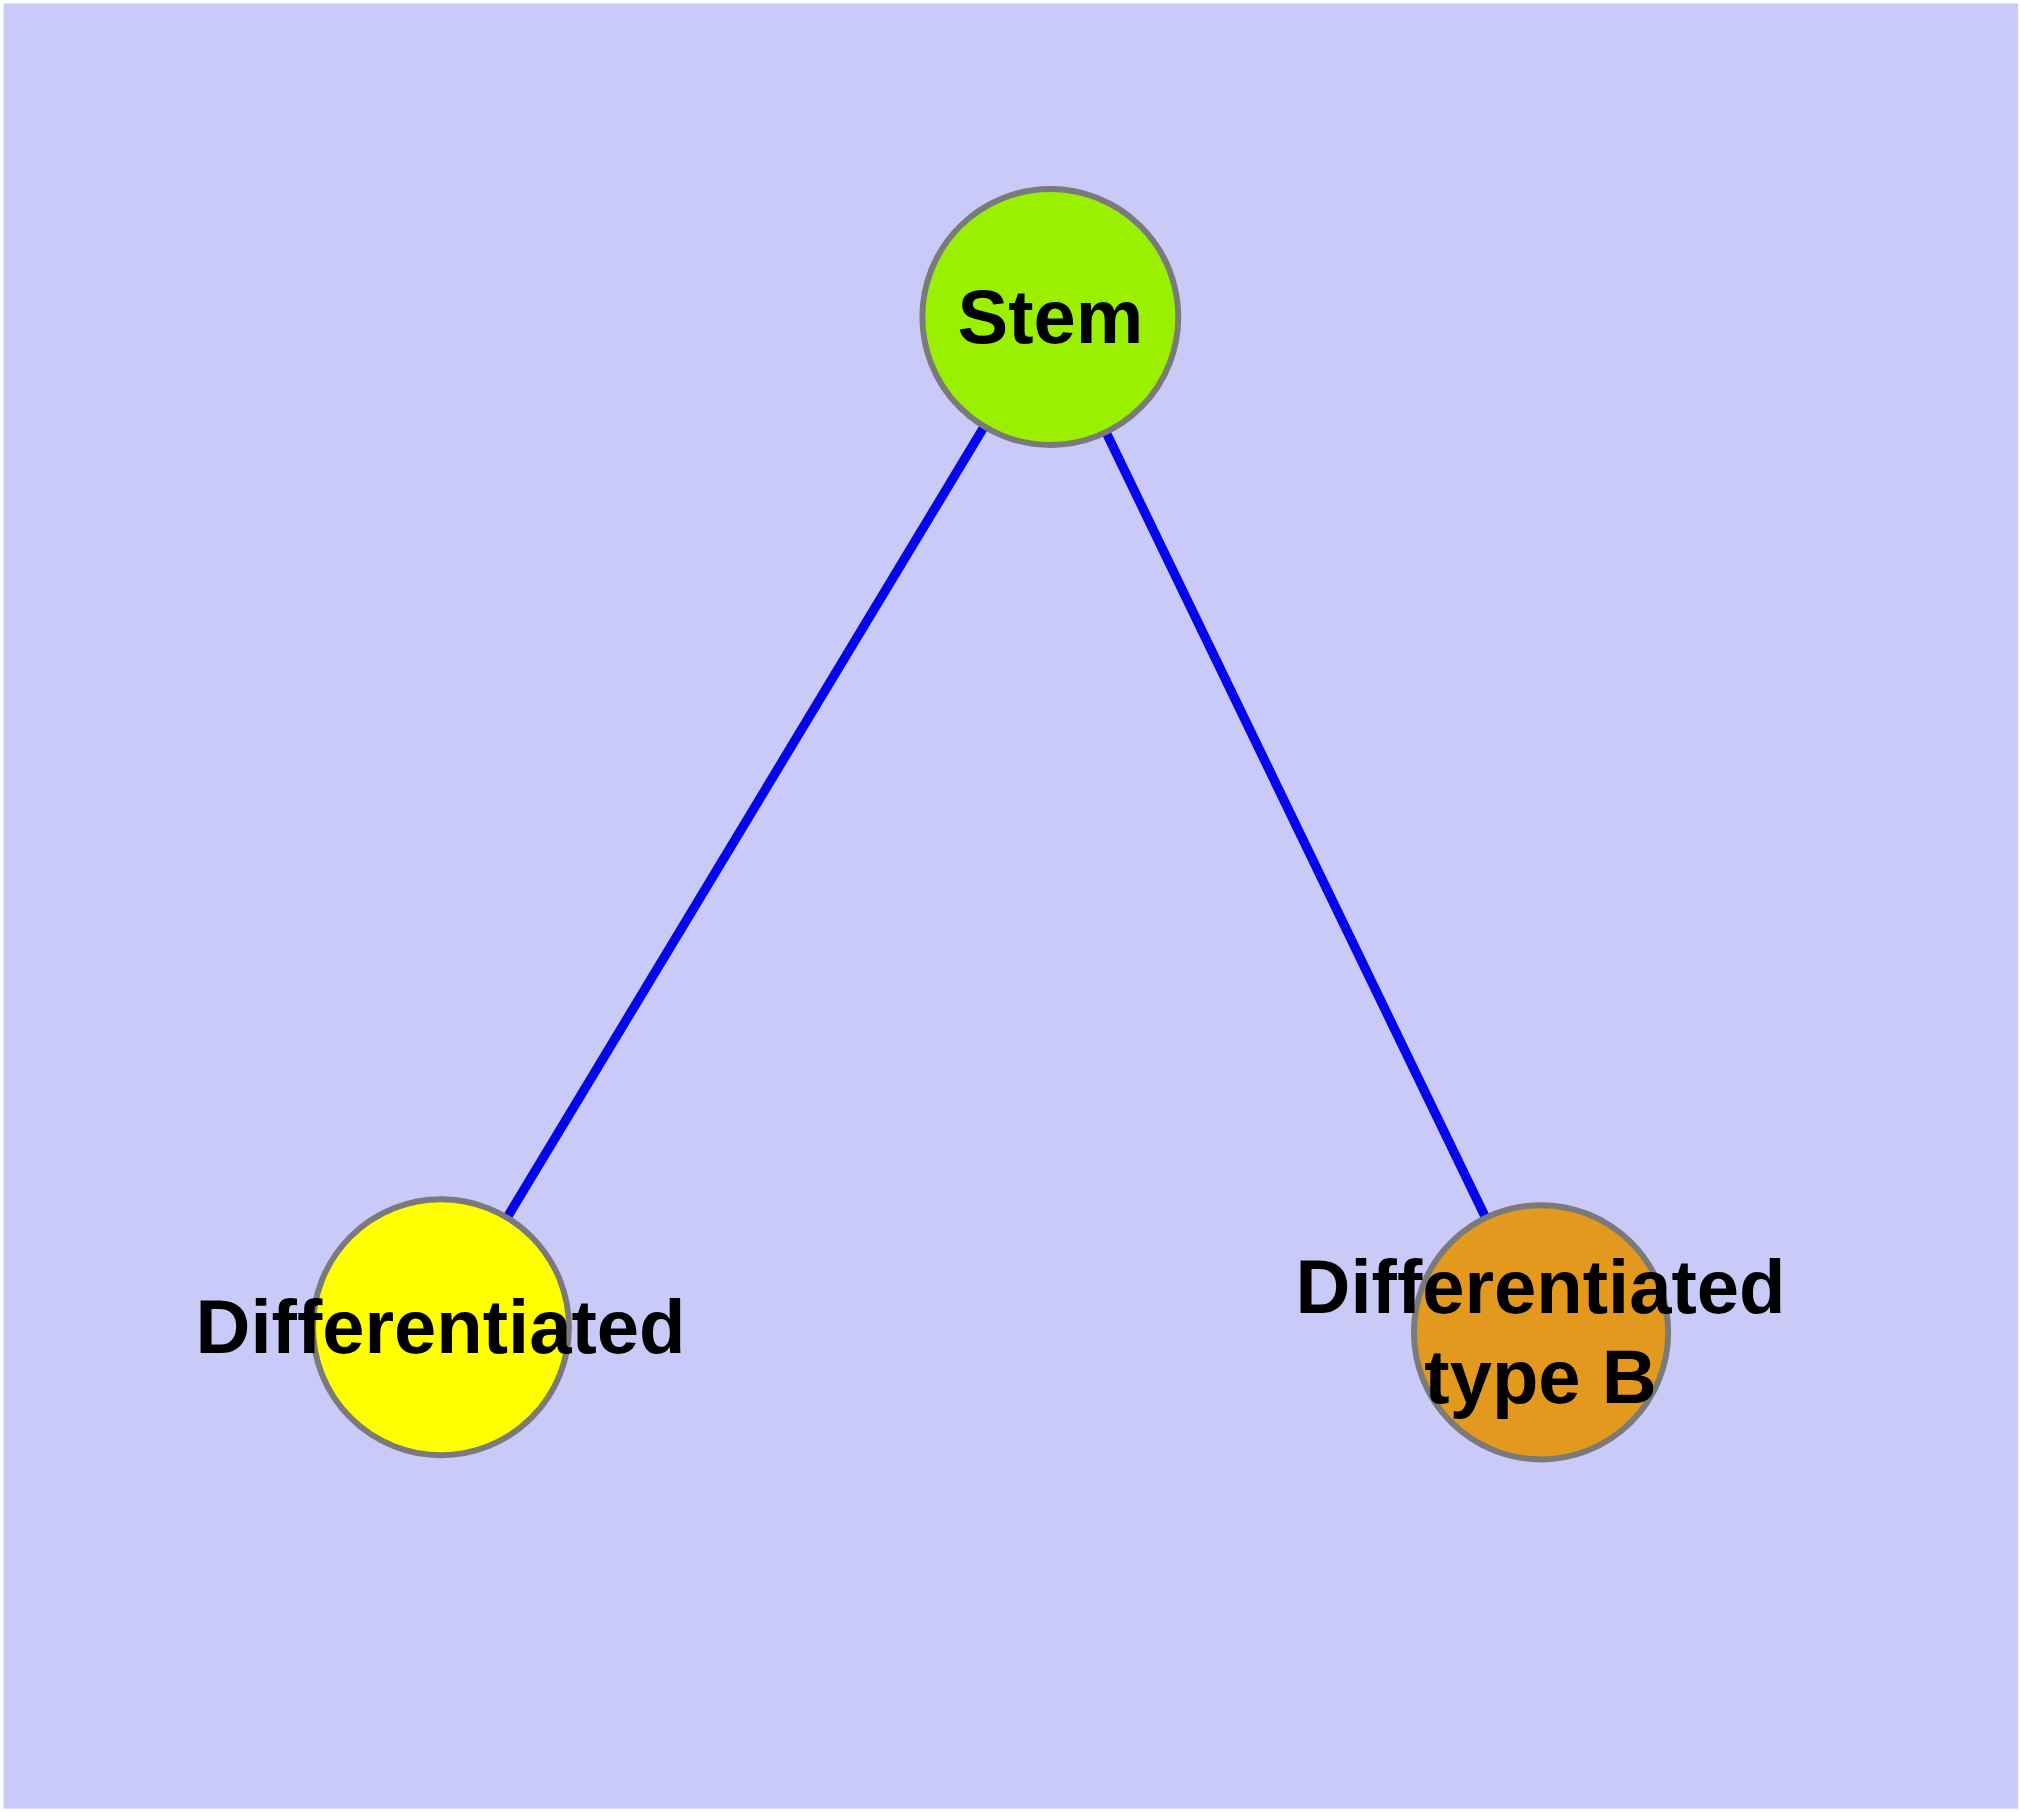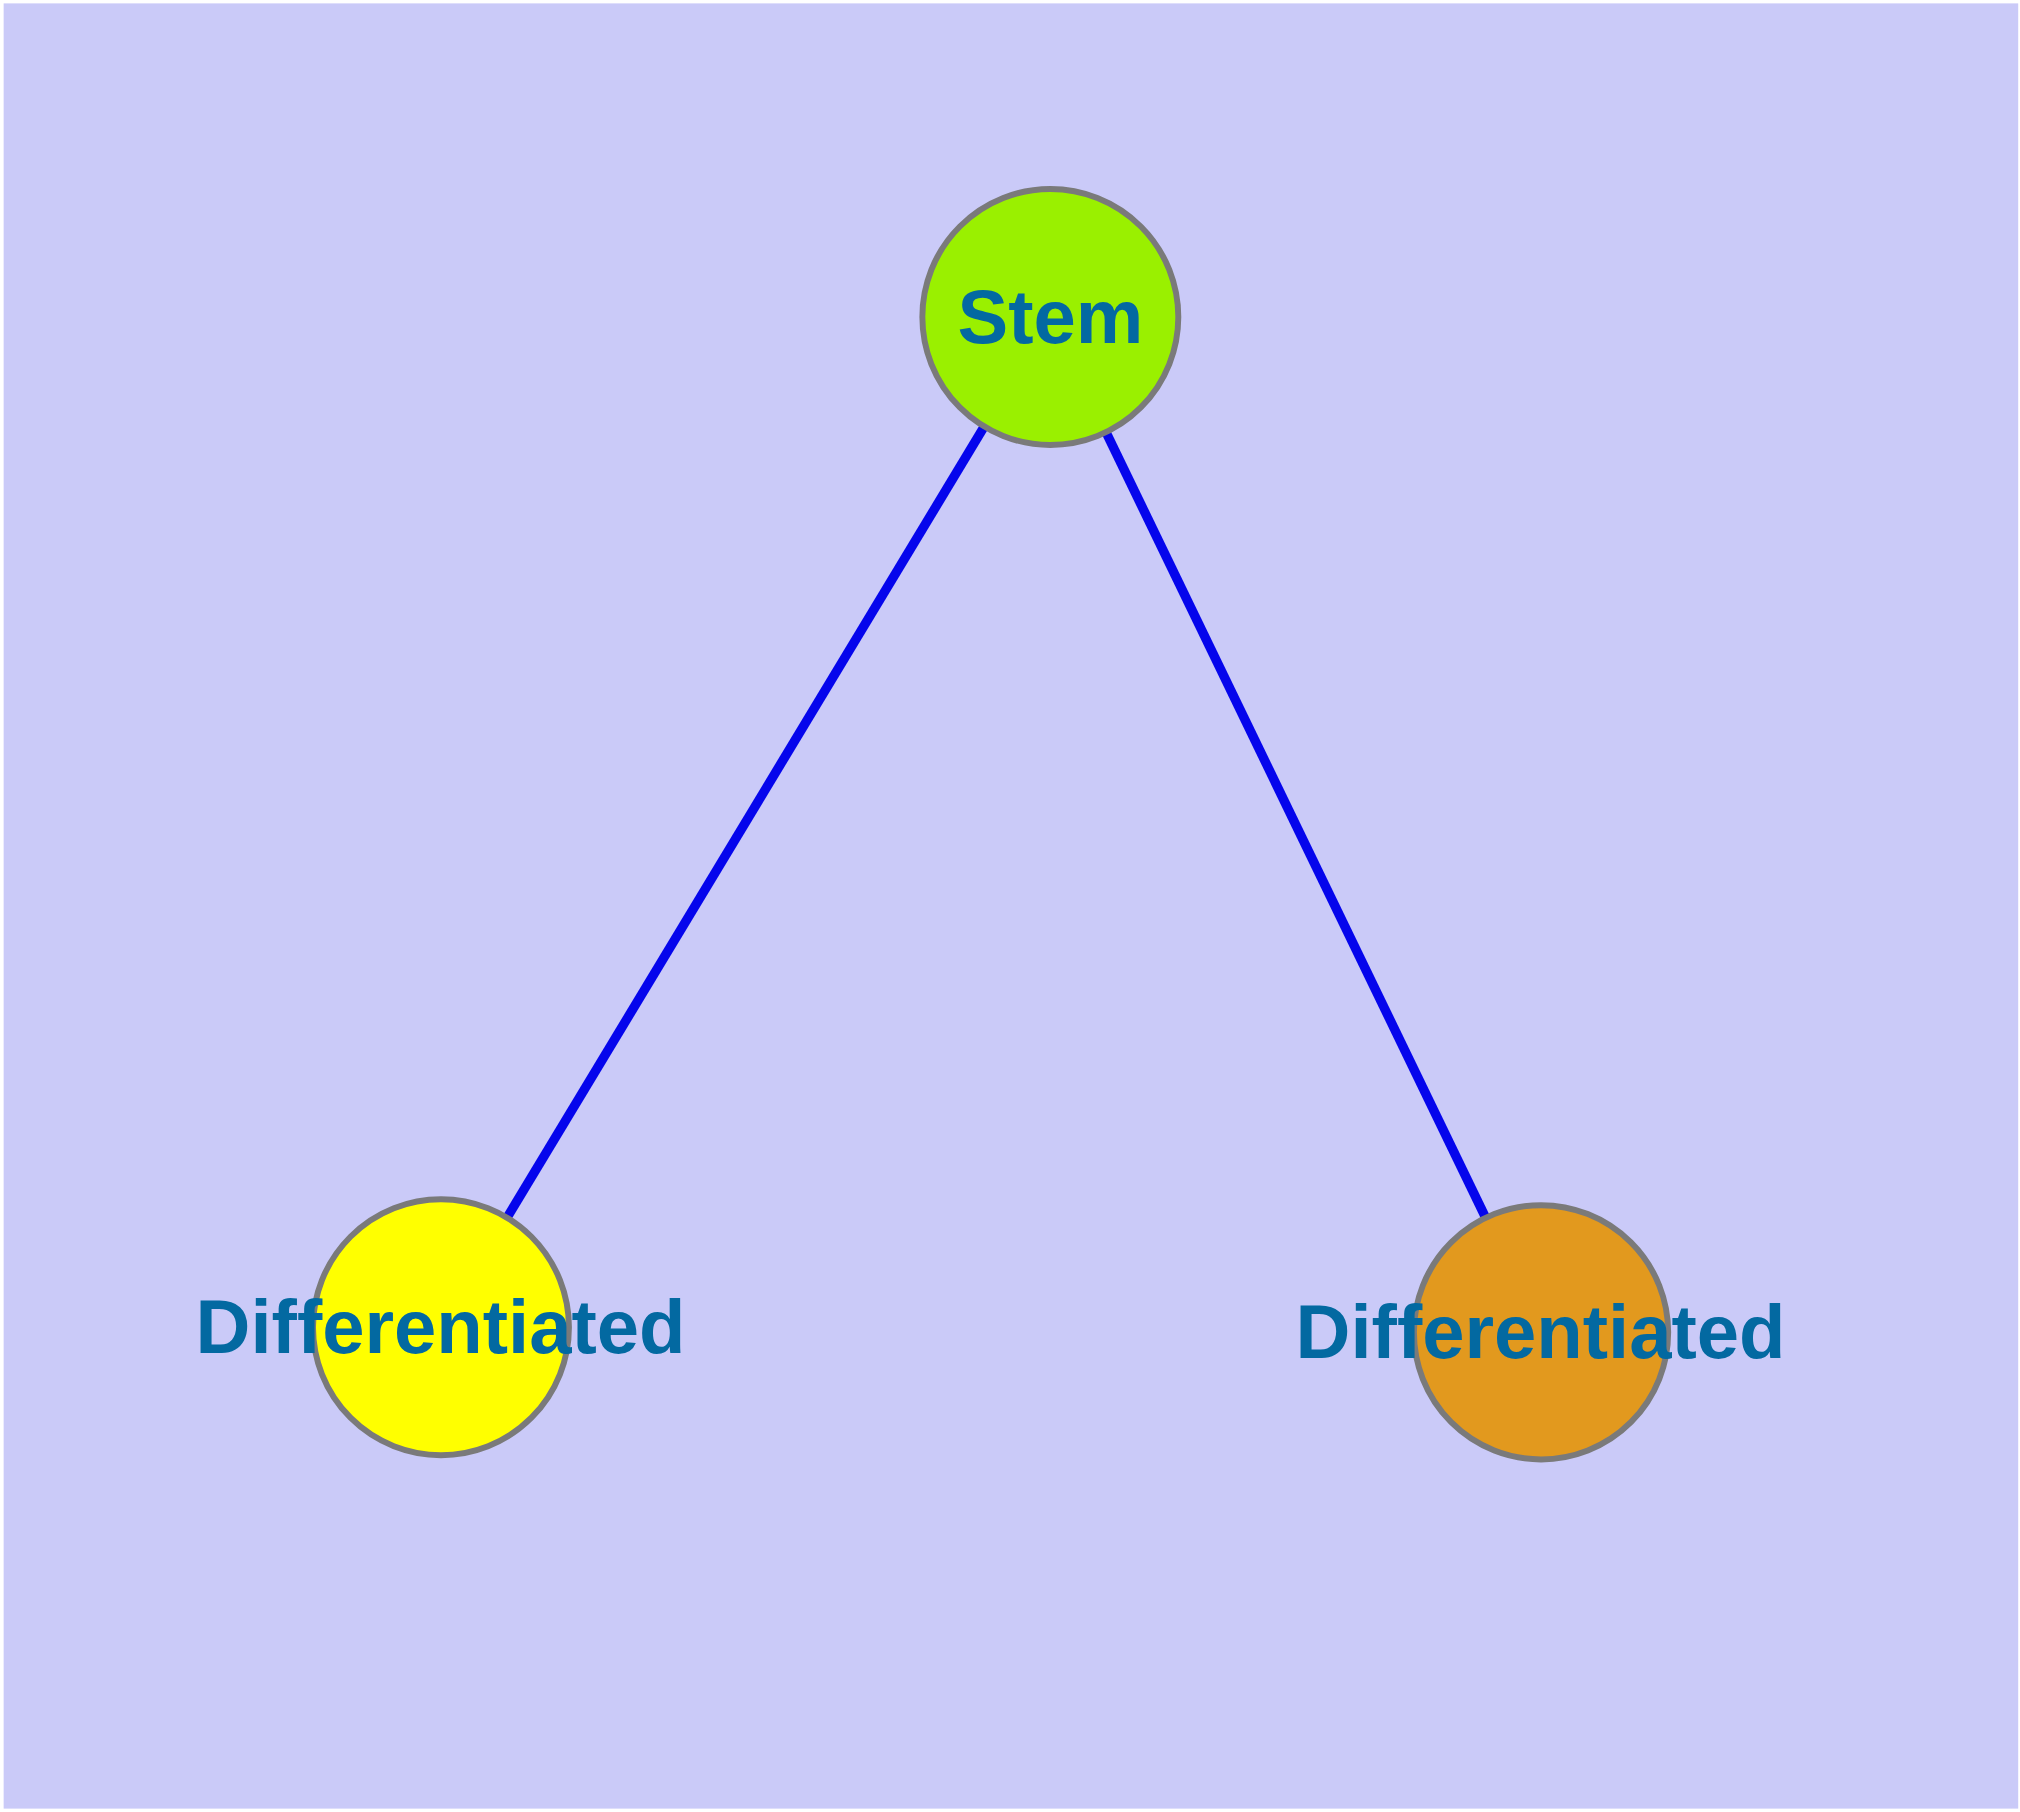--- a/index.html
+++ b/index.html
@@ -25,21 +25,21 @@
     display: block;
   }
   .node-label {
     position: absolute;
     width: 1017px;
     display: flex;
     flex-direction: column;
     align-items: center;
     justify-content: center;
     text-align: left;
-    color: #0369a1;
+    color: #000000;
     font-weight: bold;
     font-size: 76px;
     line-height: 90px;
     letter-spacing: 0px;
     pointer-events: none;
     white-space: nowrap;
   }
   .label-stem   { left: 542px;  top: 272px;  height: 90px; }
   .label-type-a { left: -68px;  top: 1237px; height: 180px; }
   .label-type-b { left: 1032px; top: 1242px; height: 180px; }
@@ -67,16 +67,17 @@
   <div class="node-label label-stem">
     <div>Stem</div>
   </div>
 
   <div class="node-label label-type-a">
     <div>Differentiated</div>
   </div>
 
   <div class="node-label label-type-b">
     <div>Differentiated</div>
+    <div>type B</div>
   </div>
 
 </div>
 
 
 </body></html>

